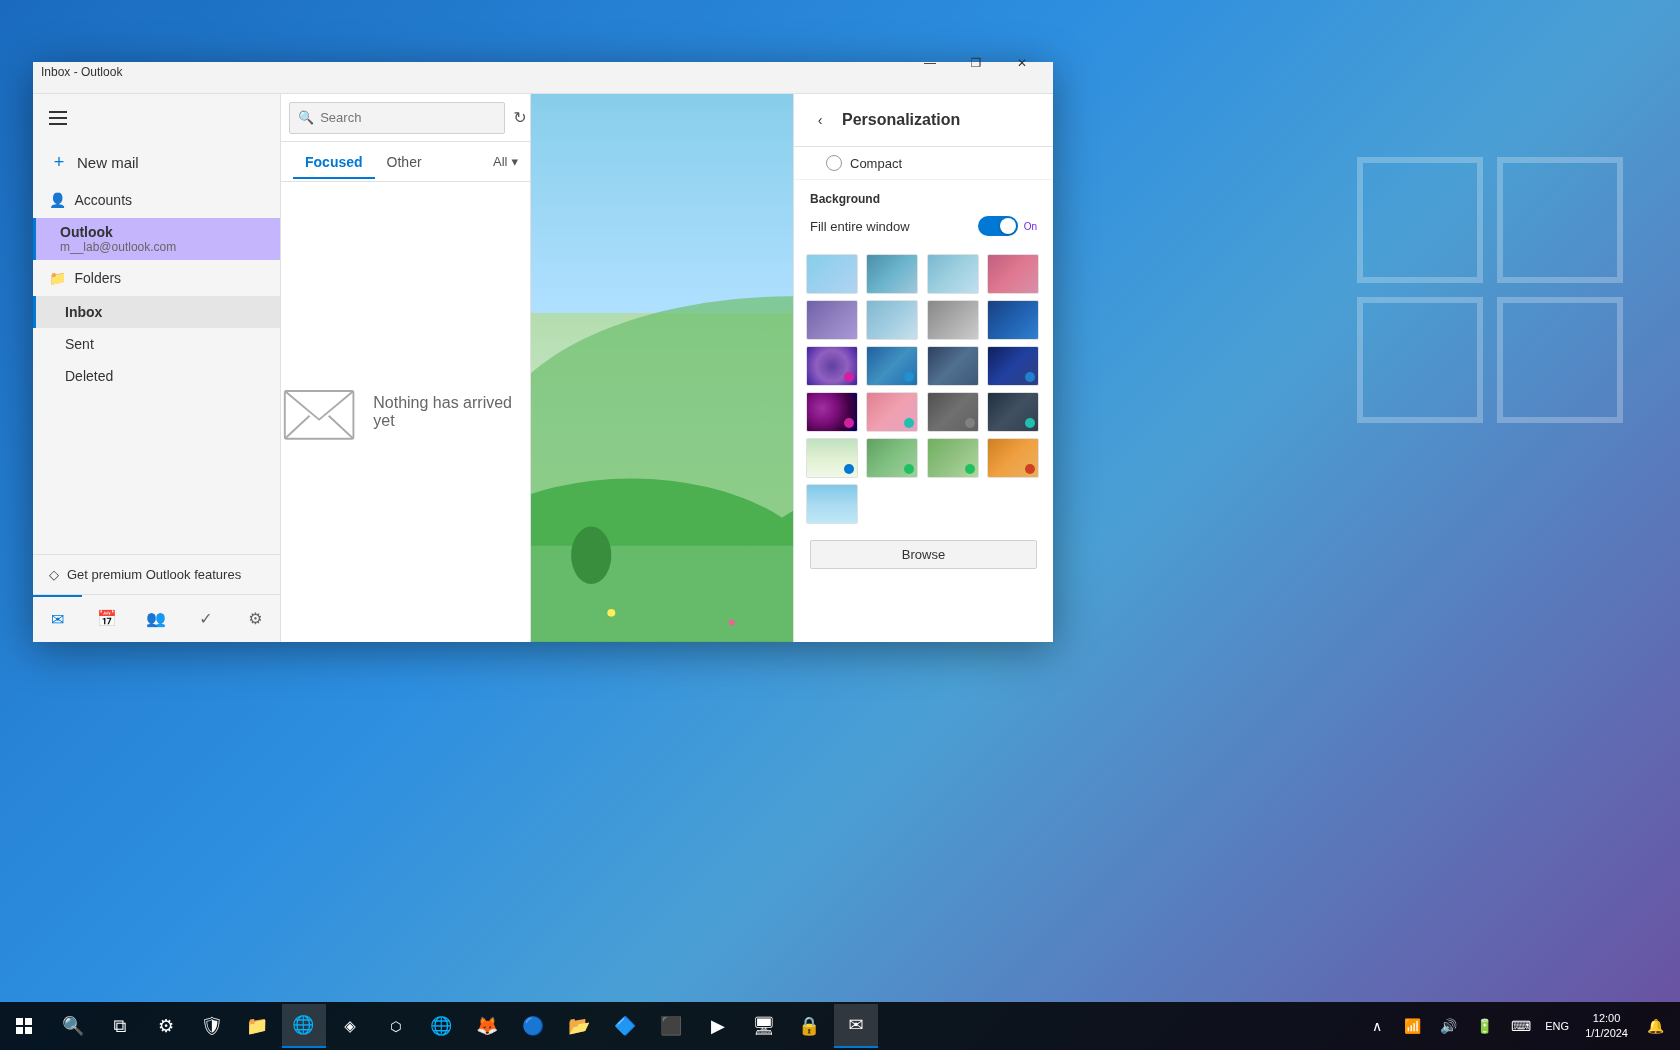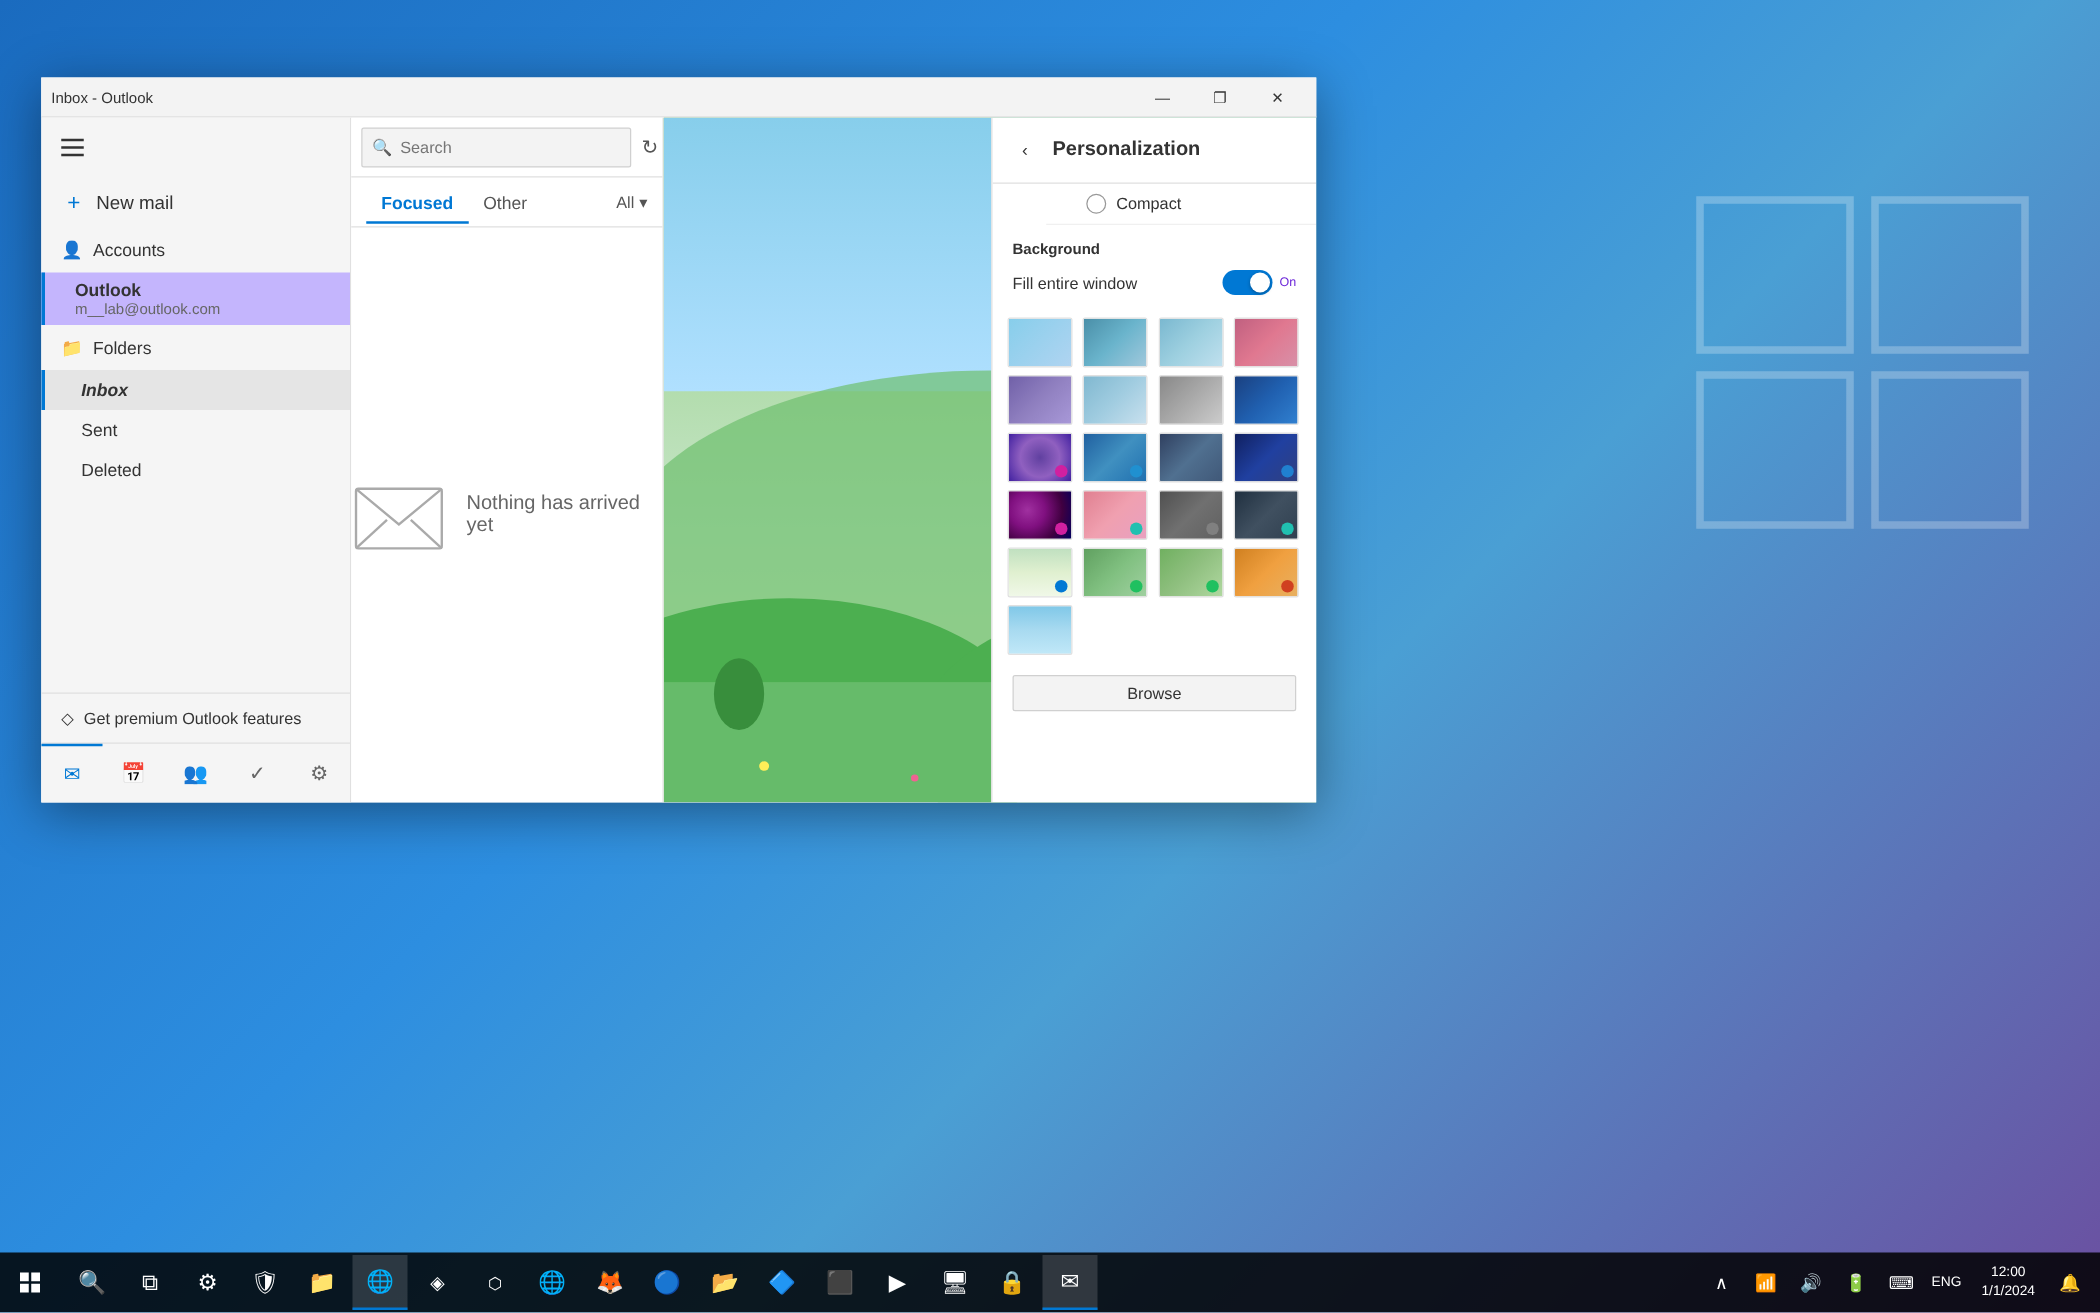--- a/index.html
+++ b/index.html
@@ -83,21 +83,21 @@
       box-shadow: 0 8px 40px rgba(0,0,0,0.4);
       display: flex;
       flex-direction: column;
     }
 
     
     .title-bar {
       height: 32px;
       background: #f3f3f3;
       display: flex;
-      align-items: center;
+      align-items: flex-end;
       padding: 14px 8px;
       border-bottom: 1px solid #e0e0e0;
       flex-shrink: 0;
     }
     .title-bar-title {
       font-size: 12px;
       color: #333;
       flex: 1;
     }
     .window-controls {
@@ -206,21 +206,20 @@
       padding: 8px 16px 8px 32px;
       font-size: 14px;
       color: #333;
       cursor: pointer;
     }
     .sidebar-folder-item.active {
       background: #e5e5e5;
       font-weight: 600;
       border-left: 3px solid #0078d4;
       padding-left: 29px;
-      font-style: italic;
     }
     .sidebar-more {
       padding: 8px 16px 8px 32px;
       font-size: 14px;
       color: #333;
       cursor: pointer;
     }
     .sidebar-spacer { flex: 1; }
     .sidebar-premium {
       display: flex;
@@ -397,24 +396,24 @@
       font-size: 14px;
       color: #333;
     }
     .panel-title {
       font-size: 16px;
       font-weight: 600;
       color: #333;
     }
     .compact-row {
       display: flex;
+      align-items: center;
       padding: 8px 32px;
       gap: 8px;
       border-bottom: 1px solid #f0f0f0;
-      margin-left: 43px;
     }
     .compact-label {
       font-size: 13px;
       color: #333;
       flex: 1;
     }
     .checkbox-circle {
       width: 16px;
       height: 16px;
       border: 1px solid #999;

